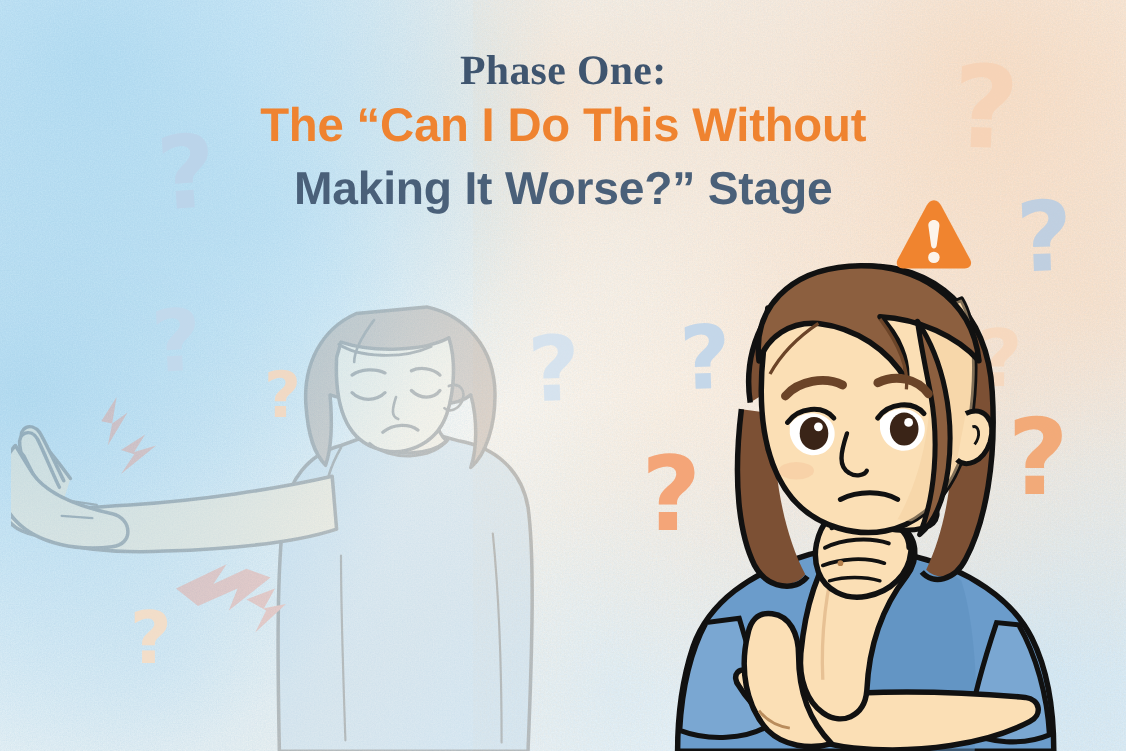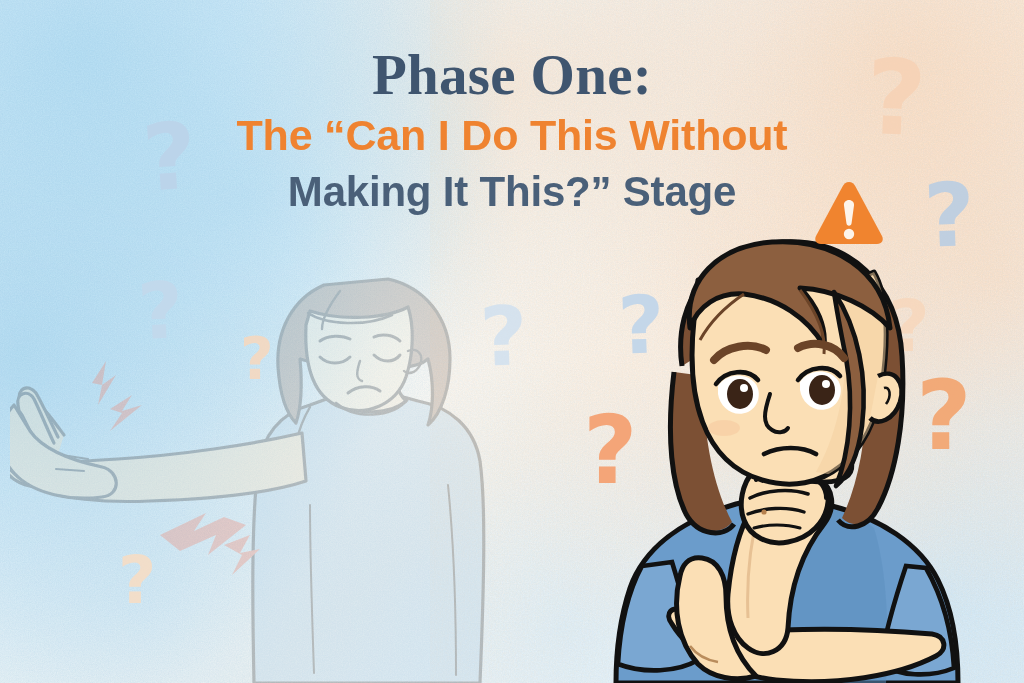--- a/index.html
+++ b/index.html
@@ -47,21 +47,21 @@
 
   
   #headline{
     position:absolute;left:0;right:0;top:44px;
     text-align:center;
     z-index:30;
   }
   .t-line1{
     font-family:"Liberation Serif", serif;
     font-weight:700;
-    font-size:57px;
+    font-size:38px;
     letter-spacing:.3px;
     color:#3f556f;
     line-height:1.08;
   }
   .t-line2{
     font-family:"Liberation Sans", sans-serif;
     font-weight:700;
     font-size:43px;
     color:#ef8330;
     line-height:1.38;
@@ -301,21 +301,21 @@
     <path d="M184 158 C178 176 176 188 186 194 C192 198 200 196 202 192" fill="none" stroke="#111" stroke-width="4" stroke-linecap="round"></path>
 
     <path d="M178 218 C194 210 216 210 230 218" fill="none" stroke="#111" stroke-width="4.6" stroke-linecap="round"></path>
 
     <ellipse cx="138" cy="192" rx="16" ry="8" fill="#f3c39a" opacity=".45"></ellipse>
   </svg>
 
   <div id="headline">
     <div class="t-line1">Phase One:</div>
     <div class="t-line2">The “Can I Do This Without</div>
-    <div class="t-line3">Making It This?” Stage</div>
+    <div class="t-line3">Making It Worse?” Stage</div>
   </div>
 
   <svg id="warn" viewBox="0 0 74 70" aria-hidden="true">
     <path d="M37 4 C40 4 42 6 43.6 8.8 L70 58 C72 62 70 66 65 66 L9 66
              C4 66 2 62 4 58 L30.4 8.8 C32 6 34 4 37 4 Z" fill="#f0842f"></path>
     <path d="M37 22 C40 22 42.4 24.4 42 27.4 L39.6 45 C39.4 46.8 38.4 47.8 37 47.8
              C35.6 47.8 34.6 46.8 34.4 45 L32 27.4 C31.6 24.4 34 22 37 22 Z" fill="#fdf4ea"></path>
     <circle cx="37" cy="56" r="5.2" fill="#fdf4ea"></circle>
   </svg>
 

